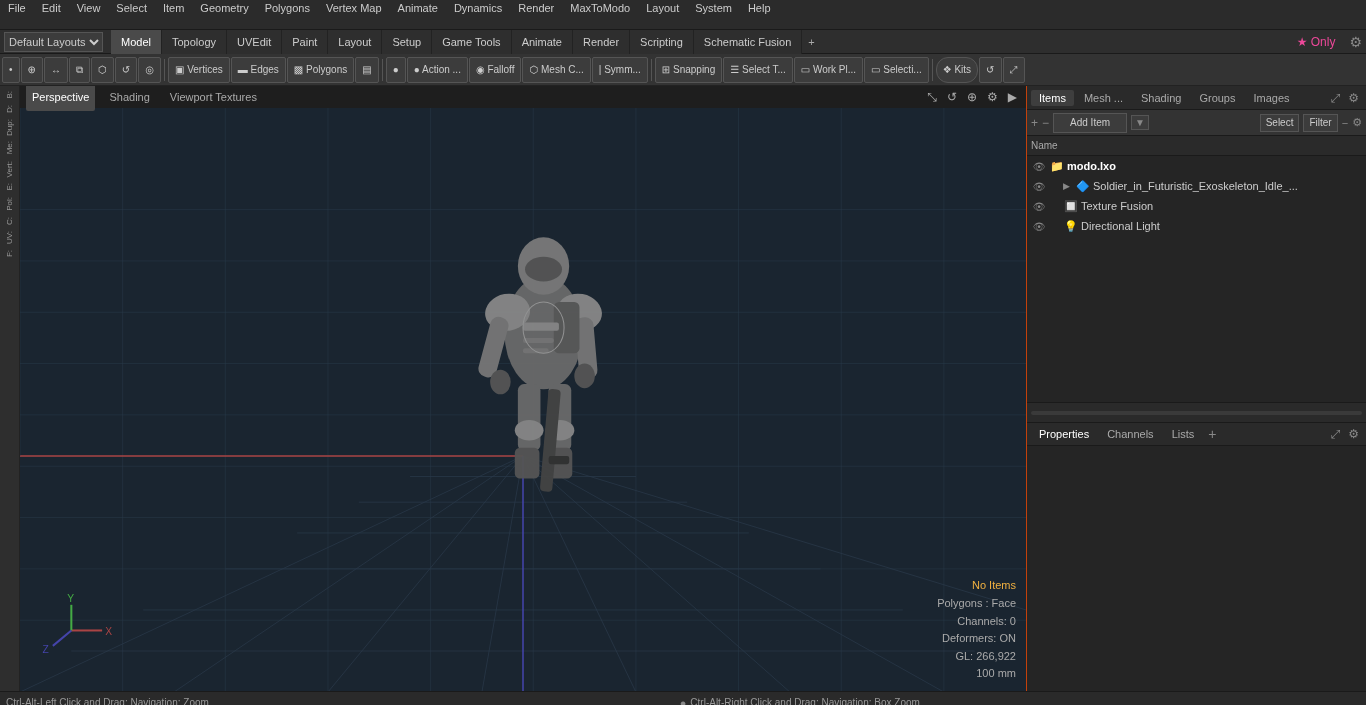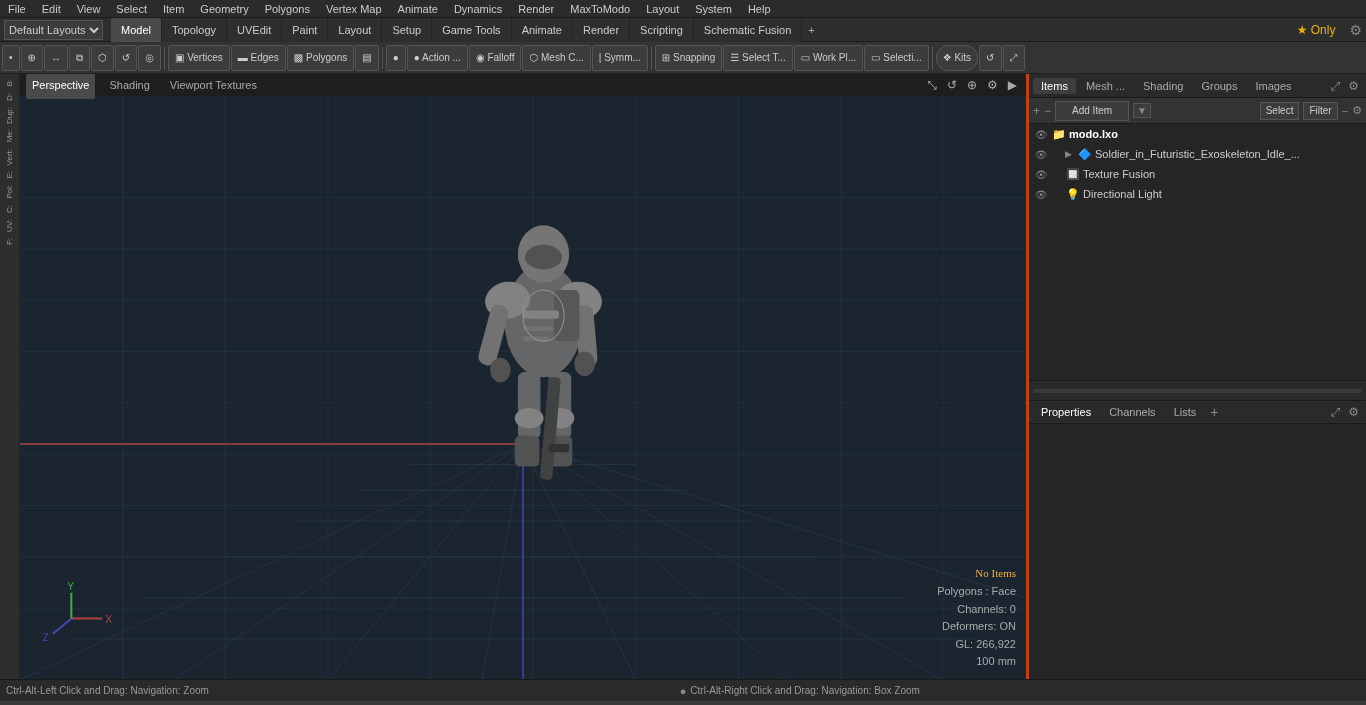--- a/index.html
+++ b/index.html
@@ -1,27 +1,27 @@
 <!DOCTYPE html>
 <html><head>
   <meta charset="utf-8">
   <style>
     * { margin: 0; padding: 0; box-sizing: border-box; }
     body { width: 1366px; height: 705px; overflow: hidden; background: #3a3a3a; font-family: Arial, sans-serif; font-size: 11px; color: #ccc; }
 
     
-    #menubar { display: flex; align-items: flex-end; background: #2b2b2b; height: 18px; border-bottom: 1px solid #1a1a1a; }
+    #menubar { display: flex; align-items: flex-start; background: #2b2b2b; height: 30px; border-bottom: 1px solid #1a1a1a; }
     .menu-item { padding: 2px 8px; color: #ccc; cursor: pointer; font-size: 11px; }
 
     
     #layoutbar { display: flex; align-items: center; background: #2e2e2e; height: 24px; border-bottom: 1px solid #1a1a1a; }
     .layout-dropdown { background: #3c3c3c; border: 1px solid #555; color: #ccc; padding: 2px 0; font-size: 11px; height: 20px; margin-left: 4px; margin-right: 8px; }
     .layout-tab { padding: 3px 10px; color: #ccc; cursor: pointer; font-size: 11px; background: #2e2e2e; border-right: 1px solid #222; height: 24px; display: flex; align-items: center; }
     .layout-tab.active { background: #4a4a4a; color: #fff; }
-    .star-icon { color: #eab308; margin-left: auto; padding: 0 6px; font-size: 12px; }
+    .star-icon { color: #ec4899; margin-left: auto; padding: 0 6px; font-size: 12px; }
     .plus-icon-bar { padding: 0 6px; color: #aaa; cursor: pointer; }
 
     
     #toolbar { display: flex; align-items: center; background: #333; height: 32px; border-bottom: 1px solid #222; flex-wrap: wrap; gap: 1px; padding: 0 2px; }
     .toolbar-btn { background: #3c3c3c; border: 1px solid #555; color: #ccc; padding: 2px 6px; font-size: 10px; height: 26px; cursor: pointer; display: flex; align-items: center; gap: 3px; white-space: nowrap; border-radius: 2px; }
     .toolbar-sep { width: 1px; height: 22px; background: #555; margin: 0 2px; }
     .toolbar-round { border-radius: 12px; }
 
     
     #main { display: flex; height: calc(705px - 22px - 24px - 32px - 22px); }
@@ -39,21 +39,21 @@
     .vp-icon-btn { color: #aaa; font-size: 12px; cursor: pointer; padding: 1px 3px; }
 
     
     #viewport-canvas { position: absolute; top: 22px; left: 0; right: 0; bottom: 0; }
     #viewport-canvas svg { width: 100%; height: 100%; }
 
     
     #viewport-status { position: absolute; bottom: 8px; right: 10px; text-align: right; color: #aaa; font-size: 11px; line-height: 1.6; }
 
     
-    #rightpanel { width: 340px; background: #2e2e2e; border-left: 3px solid #c2410c; display: flex; flex-direction: column; }
+    #rightpanel { width: 340px; background: #2e2e2e; border-left: 1px solid #c2410c; display: flex; flex-direction: column; }
 
     
     #items-header { display: flex; align-items: center; background: #2a2a2a; height: 24px; border-bottom: 1px solid #1a1a1a; padding: 0 4px; gap: 2px; }
     .items-tab { padding: 2px 8px; color: #aaa; font-size: 11px; cursor: pointer; }
     .items-tab.active { color: #fff; background: #3e3e3e; border-radius: 2px; }
     .items-expand { margin-left: auto; display: flex; gap: 2px; }
     .expand-btn { color: #888; font-size: 12px; cursor: pointer; padding: 0 3px; }
 
     
     #items-toolbar { display: flex; align-items: center; background: #333; height: 26px; padding: 0 4px; gap: 4px; border-bottom: 1px solid #1a1a1a; }
@@ -287,21 +287,21 @@
           <text x="33" y="4" fill="#aa4444" font-size="10">X</text>
           <line x1="0" y1="0" x2="0" y2="-25" stroke="#44aa44" stroke-width="2"></line>
           <text x="-4" y="-28" fill="#44aa44" font-size="10">Y</text>
           <line x1="0" y1="0" x2="-18" y2="15" stroke="#4444aa" stroke-width="2"></line>
           <text x="-28" y="22" fill="#4444aa" font-size="10">Z</text>
         </g>
       </svg>
     </div>
 
     <div id="viewport-status">
-      <div style="color:#f0b040;font-family:Liberation Serif, serif;">No Items</div>
+      <div style="color:#f0b040;">No Items</div>
       <div>Polygons : Face</div>
       <div>Channels: 0</div>
       <div>Deformers: ON</div>
       <div>GL: 266,922</div>
       <div>100 mm</div>
     </div>
   </div>
 
   <div id="rightpanel">
 
@@ -323,20 +323,23 @@
       <button class="items-add-btn">Add Item</button>
       <span style="color:#888;cursor:pointer;font-size:10px;border:1px solid #555;padding:1px 3px;background:#3c3c3c;">▼</span>
       <div class="items-toolbar-right">
         <button class="items-small-btn">Select</button>
         <button class="items-small-btn">Filter</button>
         <span style="color:#888;cursor:pointer;">−</span>
         <span style="color:#888;cursor:pointer;">⚙</span>
       </div>
     </div>
 
+    <div id="items-col-header">
+      <span class="col-header">Name</span>
+    </div>
 
     <div id="items-list" style="height:160px;">
 
       <div class="item-row">
         <span class="item-eye">👁</span>
         <span class="item-icon">📁</span>
         <span class="item-name bold">modo.lxo</span>
       </div>
 
       <div class="item-row">

